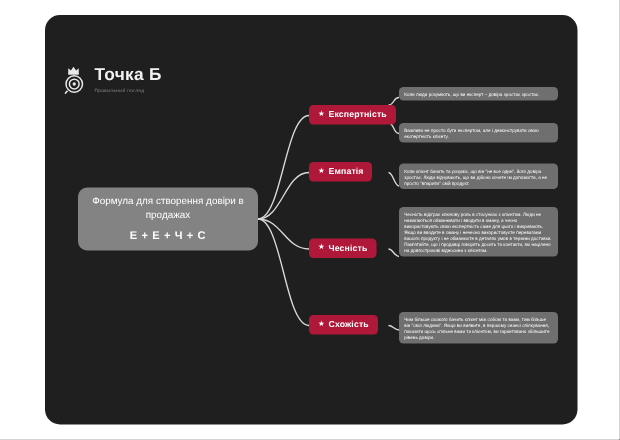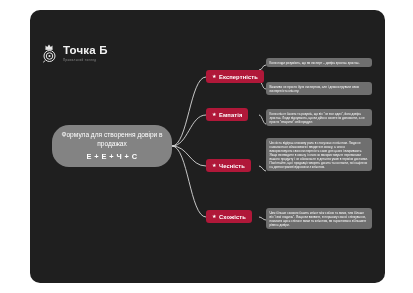--- a/index.html
+++ b/index.html
@@ -62,21 +62,21 @@
     margin-top: 2px;
     white-space: nowrap;
   }
 
   
   #center-node {
     position: absolute;
     left: 22px; top: 115px;
     width: 120px; min-height: 42px;
     background: #838383;
-    border-radius: 17px;
+    border-radius: 6px;
     display: flex; flex-direction: column;
     align-items: center; justify-content: center;
     padding: 6px 7px;
     text-align: center;
   }
   #center-node .line1 {
     color: #ffffff;
     font-size: 6.6px;
     line-height: 1.35;
     font-weight: 400;

